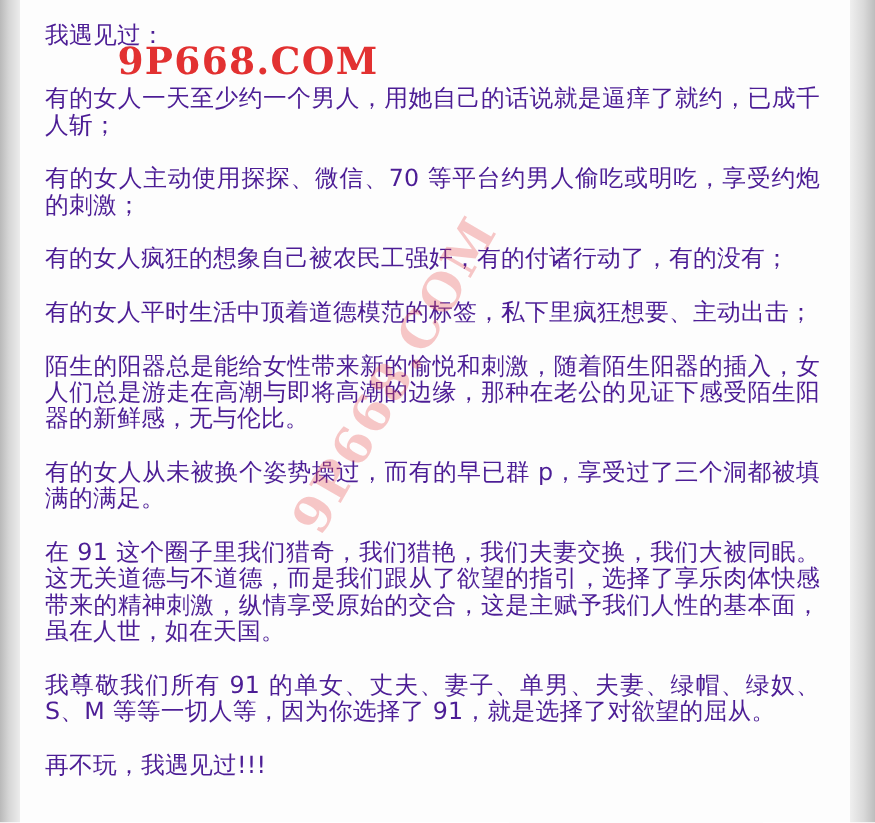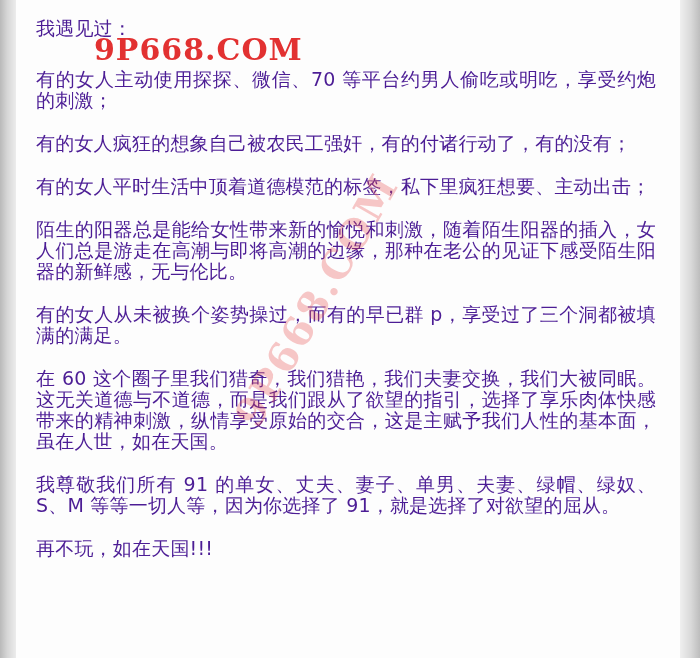--- a/index.html
+++ b/index.html
@@ -90,27 +90,28 @@
 
 <div class="page">
 
   <div class="gutter-left"></div>
   <div class="gutter-right"></div>
 
   <div class="sheet">
 
     <div class="content">
       <p class="para first">我遇见过：</p>
+      <p class="para">有的女人一天至少约一个男人，用她自己的话说就是逼痒了就约，已成千人斩；</p>
       <p class="para">有的女人主动使用探探、微信、70 等平台约男人偷吃或明吃，享受约炮的刺激；</p>
       <p class="para">有的女人疯狂的想象自己被农民工强奸，有的付诸行动了，有的没有；</p>
       <p class="para">有的女人平时生活中顶着道德模范的标签，私下里疯狂想要、主动出击；</p>
       <p class="para">陌生的阳器总是能给女性带来新的愉悦和刺激，随着陌生阳器的插入，女人们总是游走在高潮与即将高潮的边缘，那种在老公的见证下感受陌生阳器的新鲜感，无与伦比。</p>
       <p class="para">有的女人从未被换个姿势操过，而有的早已群 p，享受过了三个洞都被填满的满足。</p>
-      <p class="para">在 60 这个圈子里我们猎奇，我们猎艳，我们夫妻交换，我们大被同眠。这无关道德与不道德，而是我们跟从了欲望的指引，选择了享乐肉体快感带来的精神刺激，纵情享受原始的交合，这是主赋予我们人性的基本面，虽在人世，如在天国。</p>
+      <p class="para">在 91 这个圈子里我们猎奇，我们猎艳，我们夫妻交换，我们大被同眠。这无关道德与不道德，而是我们跟从了欲望的指引，选择了享乐肉体快感带来的精神刺激，纵情享受原始的交合，这是主赋予我们人性的基本面，虽在人世，如在天国。</p>
       <p class="para">我尊敬我们所有 91 的单女、丈夫、妻子、单男、夫妻、绿帽、绿奴、S、M 等等一切人等，因为你选择了 91，就是选择了对欲望的屈从。</p>
-      <p class="para">再不玩，如在天国!!!</p>
+      <p class="para">再不玩，我遇见过!!!</p>
     </div>
 
     <div class="wm wm-diag">9P668.COM</div>
     <div class="wm wm-top">9P668.COM</div>
 
   </div>
 </div>
 
 </body></html>

